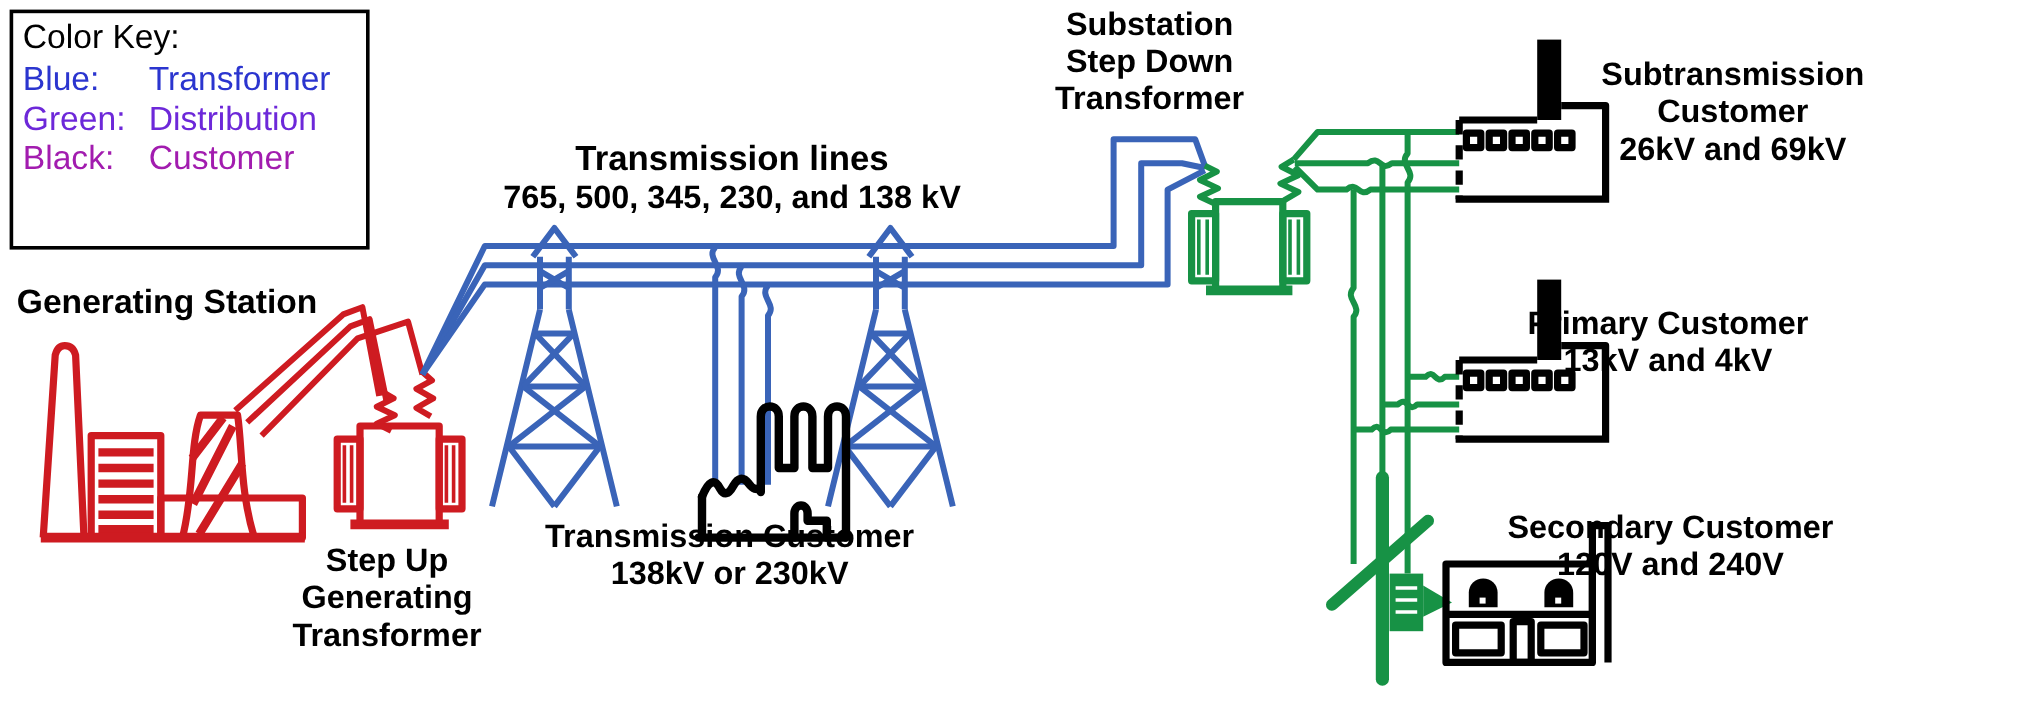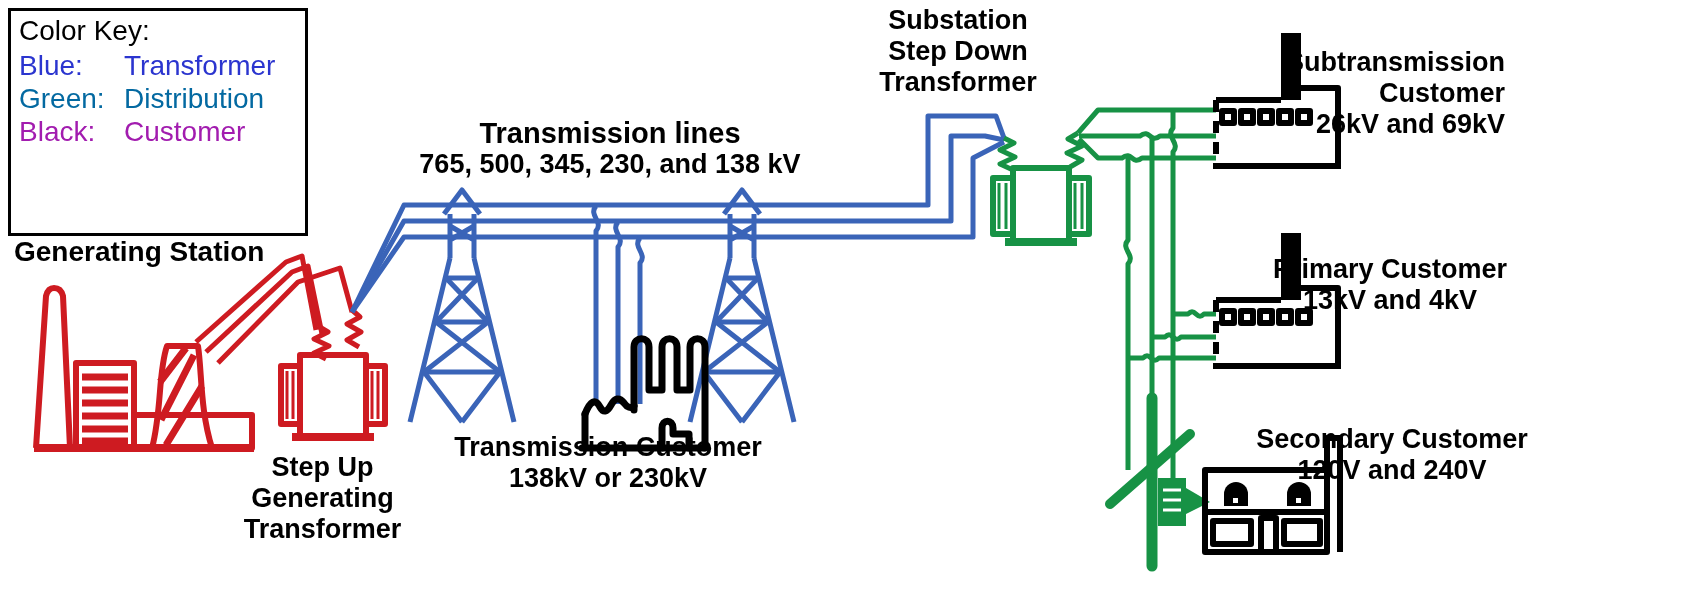--- a/index.html
+++ b/index.html
@@ -2,28 +2,28 @@
 <html><head>
 <meta charset="utf-8">
 <style>
   html,body{margin:0;padding:0;background:#fff;}
   #stage{position:relative;width:1695px;height:600px;background:#fff;overflow:hidden;
          font-family:"Liberation Sans",sans-serif;color:#000;}
   #art{position:absolute;left:0;top:0;width:1695px;height:600px;}
   .lbl{position:absolute;text-align:center;font-size:27px;line-height:31px;color:#000;white-space:nowrap;font-weight:bold;}
   .lbl.left{text-align:center;}
   
-  #color-key{position:absolute;left:8px;top:8px;width:300px;height:228px;border:3px solid #000;
+  #color-key{position:absolute;left:8px;top:8px;width:300px;height:200px;border:3px solid #000;
              box-sizing:border-box;padding:2px 8px;background:#fff;}
   .ck-title{font-size:28px;line-height:36px;color:#000;}
   .ck-row{display:flex;font-size:28px;line-height:33px;}
   .ck-label{width:105px;}
   .ck-red{color:#ce1b21;}
   .ck-blue{color:#2b35cf;}
-  .ck-green{color:#0369a1;}
+  .ck-green{color:#6d28d9;}
   .ck-black{color:#a21caf;}
   .fs29{font-size:29px;}
   .fs28{font-size:28px;}
 </style>
 </head>
 <body>
 
 <div id="stage">
 
   <svg id="art" viewBox="0 0 1695 600">
@@ -186,21 +186,21 @@
     <div>Step Up</div>
     <div>Generating</div>
     <div>Transformer</div>
   </div>
 
   <div class="lbl" style="left:448px;top:432px;width:320px;">
     <div>Transmission Customer</div>
     <div>138kV or 230kV</div>
   </div>
 
-  <div class="lbl" style="left:1255px;top:47px;width:250px;text-align:right;">
+  <div class="lbl" style="left:1319px;top:47px;width:250px;">
     <div>Subtransmission</div>
     <div>Customer</div>
     <div>26kV and 69kV</div>
   </div>
 
   <div class="lbl" style="left:1250px;top:254px;width:280px;">
     <div>Primary Customer</div>
     <div>13kV and 4kV</div>
   </div>
 

